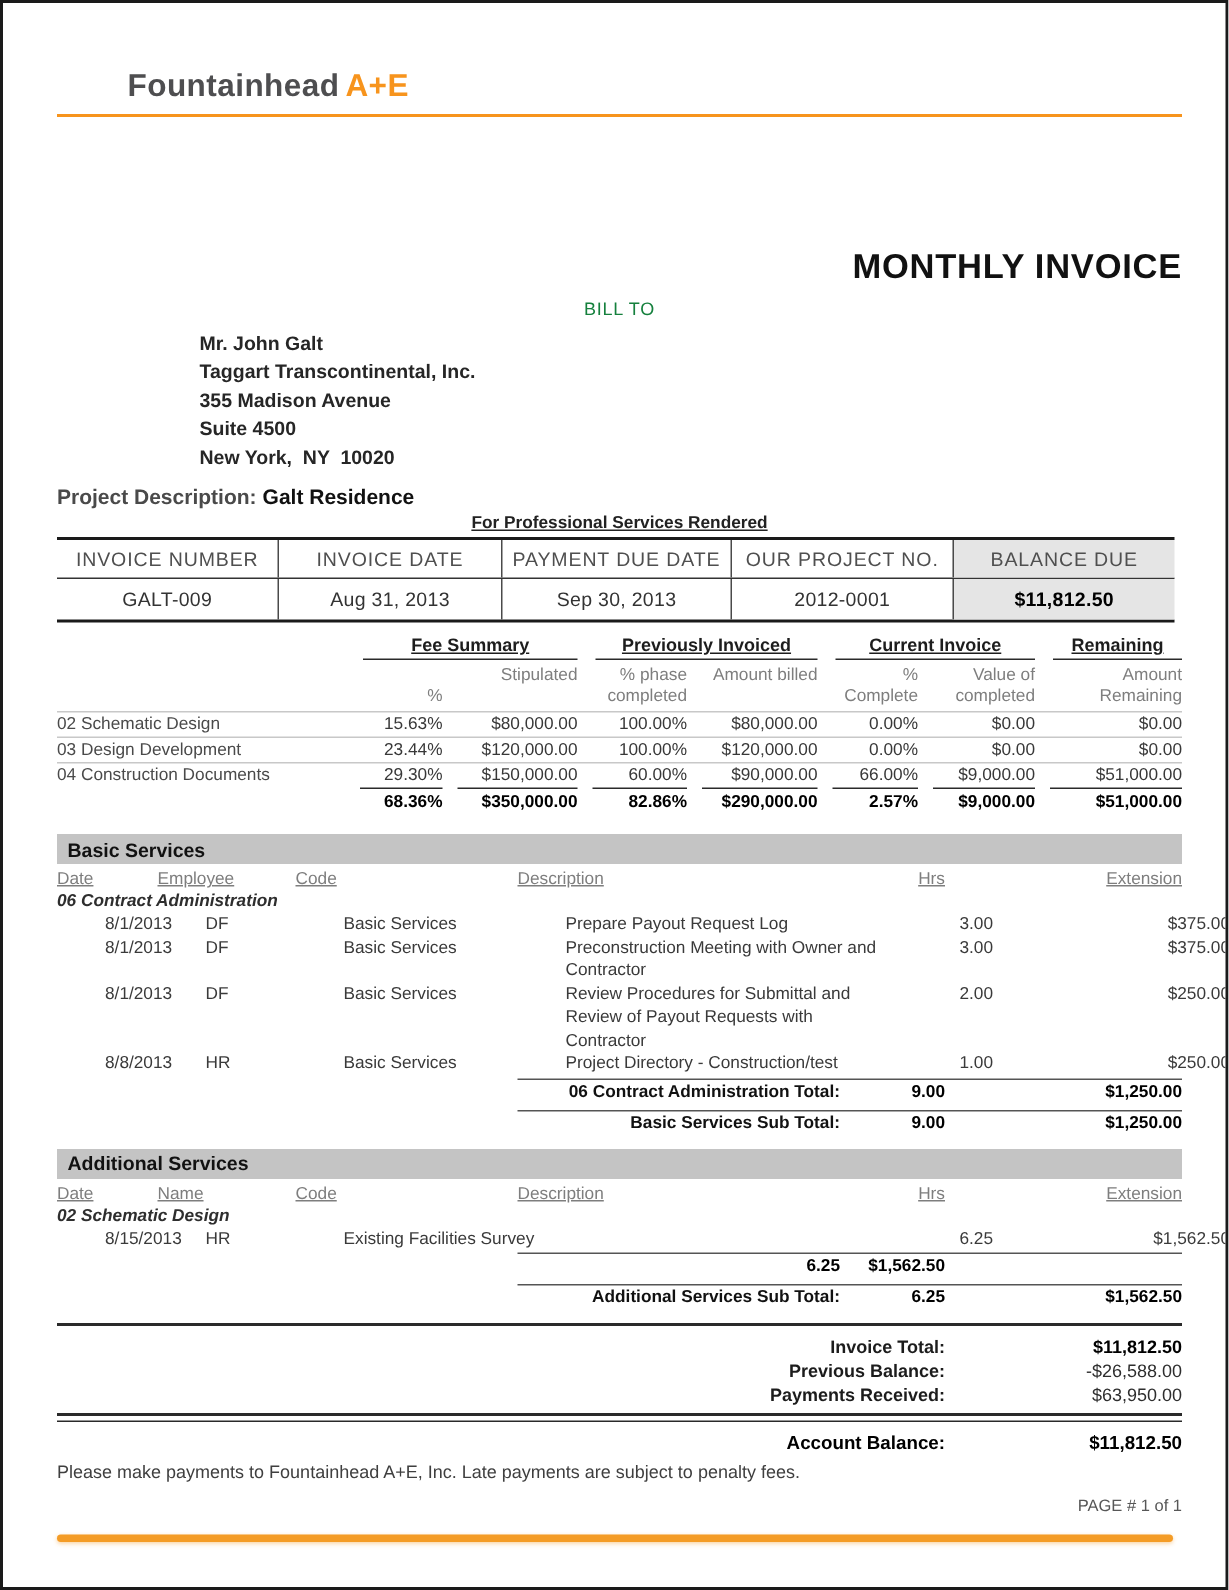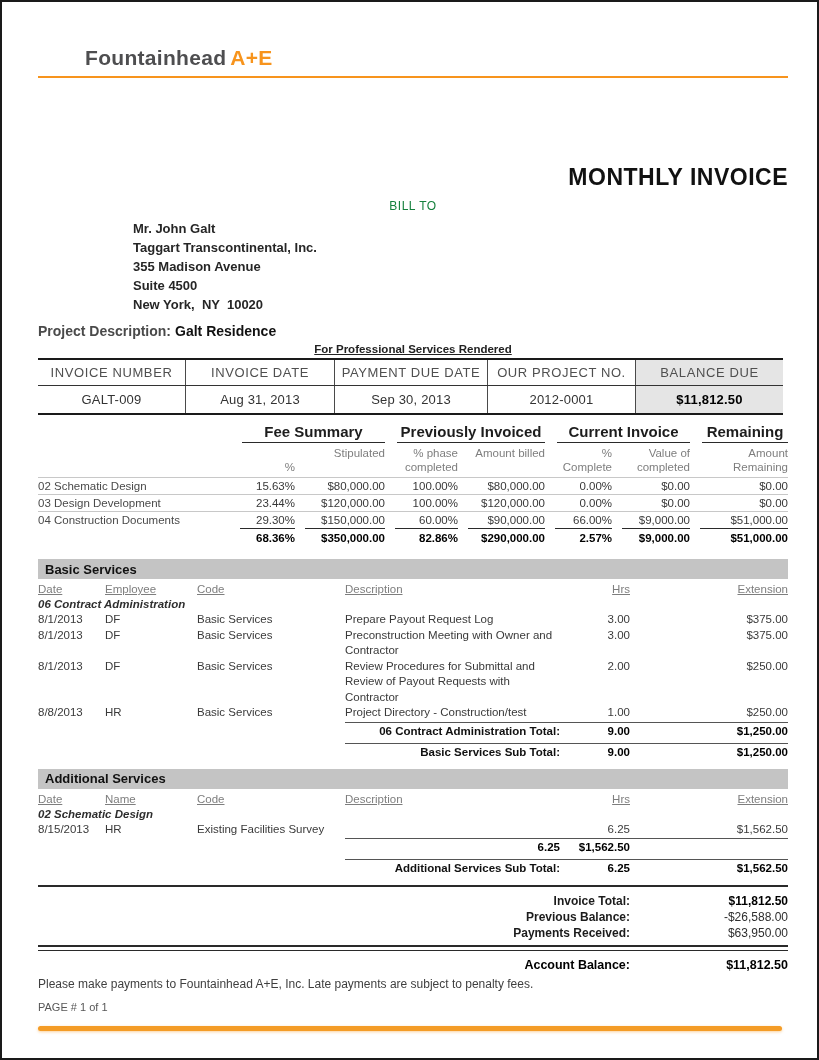--- a/index.html
+++ b/index.html
@@ -32,61 +32,61 @@
   .inv-row.hdr { border-bottom:1px solid #333; }
   .inv-cell { text-align:center; font-size:13px; padding:5px 2px; color:#4f4f4f;
     letter-spacing:.6px; border-left:1px solid #4a4a4a; }
   .inv-cell:first-child { border-left:none; }
   .inv-row.val .inv-cell { color:#333; letter-spacing:.2px; padding:6px 2px; }
   .inv-cell.shaded { background:#e5e5e5; }
   .inv-row.val .inv-cell.shaded { font-weight:bold; color:#000; }
   
   .fs { margin-top:8px; width:750px; font-size:11.5px; }
   .fs-head, .fs-row { display:grid; grid-template-columns:192px 65px 90px 73px 87px 67px 78px 98px; }
-  .fs-group { font-weight:bold; color:#1d1d1d; font-size:15px; text-align:center;
-    border-bottom:1.5px solid #2a2a2a; margin-left:12px; padding-bottom:2px; }
+  .fs-group { font-weight:bold; color:#1d1d1d; font-size:12px; text-align:center;
+    border-bottom:1.5px solid #2a2a2a; margin-left:12px; padding-bottom:2px;text-decoration:underline; }
   .fs-group.span2 { grid-column:span 2; }
   .fs-sub { color:#7e7e7e; text-align:right; white-space:pre-line; line-height:14px; padding:3px 0 3px 4px; }
   .fs-row { border-top:1px solid #c8c8c8; }
   .fs-label { color:#4a4a4a; text-align:left; padding:2px 0; }
   .fs-num { color:#383838; text-align:right; padding:2px 0 2px 4px; }
   .fs-totals { display:grid; grid-template-columns:192px 65px 90px 73px 87px 67px 78px 98px; }
   .fs-totals .fs-num { font-weight:bold; color:#000; padding:0; }
   .fs-totals .seg { display:block; border-top:1.5px solid #2a2a2a; margin-left:10px; padding:3px 0 2px 0; }
   
   .band { margin-top:13px; height:20px; background:#c4c4c4; font-size:13px; font-weight:bold;
     color:#111; padding-left:7px; display:flex; align-items:center; width:743px; }
   .svc { width:750px; font-size:11.5px; }
   .svc-cols, .svc-row { display:grid; grid-template-columns:67px 92px 148px 215px 70px 158px; }
   .svc-cols { margin-top:4px; }
   .svc-col { color:#7e7e7e; text-decoration:underline; text-align:left; }
   .svc-col.r { text-align:right; }
   .svc-group { font-weight:bold; font-style:italic; color:#2e2e2e; margin-top:2px; line-height:15px; }
-  .svc-row { line-height:15.5px; color:#3a3a3a; }
+  .svc-row { line-height:15.5px; color:#3a3a3a;margin-left:32px; }
   .svc-row .c { text-align:left; }
   .svc-row .r { text-align:right; }
   .svc-total { display:grid; grid-template-columns:522px 70px 158px; position:relative;
     line-height:15px; padding-top:2px; margin-top:1px; }
   .svc-total::before { content:""; position:absolute; top:0; left:307px; right:0;
     border-top:1px solid #555; }
   .svc-total .lbl { text-align:right; font-weight:bold; color:#111; }
   .svc-total .r { text-align:right; font-weight:bold; color:#000; }
   .svc-total.sub { margin-top:4px; }
   
   .hr-black { margin-top:9px; border-top:2px solid #2a2a2a; width:750px; }
   .sum-row { display:grid; grid-template-columns:592px 158px; line-height:16px; width:750px; }
   .sum-row .lbl { text-align:right; font-size:12px; font-weight:bold; color:#1c1c1c; }
   .sum-row .val { text-align:right; font-size:12px; color:#2e2e2e; }
   .sum-row.first { margin-top:6px; }
   .hr-double { margin-top:4px; width:750px; height:3px; border-top:2px solid #2a2a2a;
     border-bottom:1.5px solid #2a2a2a; }
   .sum-row.account { margin-top:6px; }
   .sum-row.account .lbl, .sum-row.account .val { font-weight:bold; font-size:12.5px; color:#000; }
   .pay-note { margin-top:4px; font-size:12px; color:#3f3f3f; }
-  .page-num { margin-top:10px; font-size:11px; color:#575757; width:750px; }
+  .page-num { margin-top:10px; text-align:right; font-size:11px; color:#575757; width:750px; }
   .rule-orange-bottom { margin-top:13px; width:744px; height:5px; background:#f49c26;
     border-radius:3px; box-shadow:0 1px 3px rgba(243,156,40,.45); }
 </style>
 </head>
 <body>
 
 <div class="page">
 
   <div class="logo">
     <span class="logo-main">Fountainhead</span><span class="logo-accent">A+E</span>

